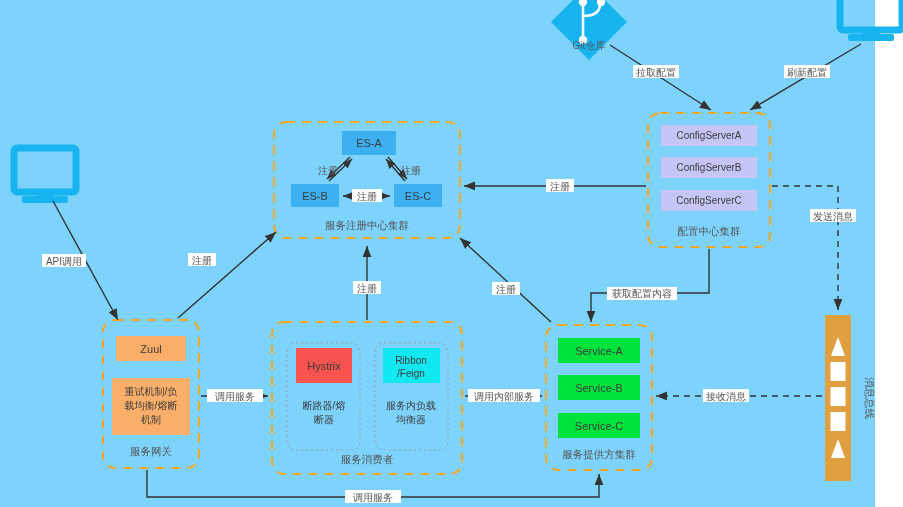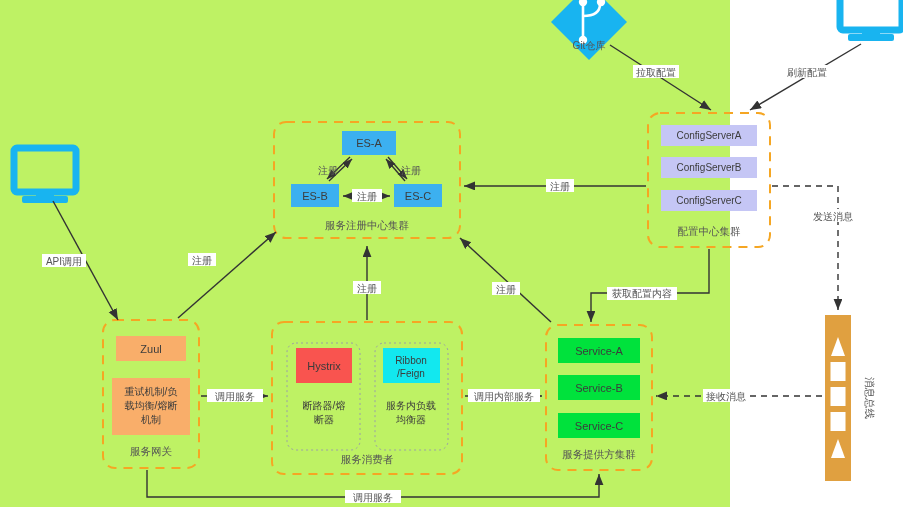--- a/index.html
+++ b/index.html
@@ -1,18 +1,18 @@
 <!DOCTYPE html>
 <html><head>
 <meta charset="utf-8">
 <style>
   html,body{margin:0;padding:0;background:#ffffff;}
   body{width:903px;height:507px;overflow:hidden;
        font-family:"Liberation Sans","DejaVu Sans",sans-serif;}
-  #stage{position:relative;width:730px;height:507px;background:#bef264;}
+  #stage{position:relative;width:875px;height:507px;background:#7dd3fc;}
   svg#diagram{position:absolute;left:0;top:0;width:903px;height:507px;}
   .edge{stroke:#333333;stroke-width:1.4;fill:none;}
   .edge-dash{stroke:#333333;stroke-width:1.4;fill:none;stroke-dasharray:6 5;}
   .cluster{fill:none;stroke:#f5a623;stroke-width:2;stroke-dasharray:9 7;}
   .subbox{fill:none;stroke:#9aa0a6;stroke-width:1;stroke-dasharray:2 3;}
   text{font-family:"Liberation Sans","DejaVu Sans",sans-serif;fill:#444;}
   .edge-label{font-size:10px;fill:#555;text-anchor:middle;}
   .cluster-label{font-size:10.5px;fill:#555;text-anchor:middle;}
   .node-label{font-size:11px;fill:#3c3c3c;text-anchor:middle;}
   .node-label-sm{font-size:10px;fill:#3c3c3c;text-anchor:middle;}

